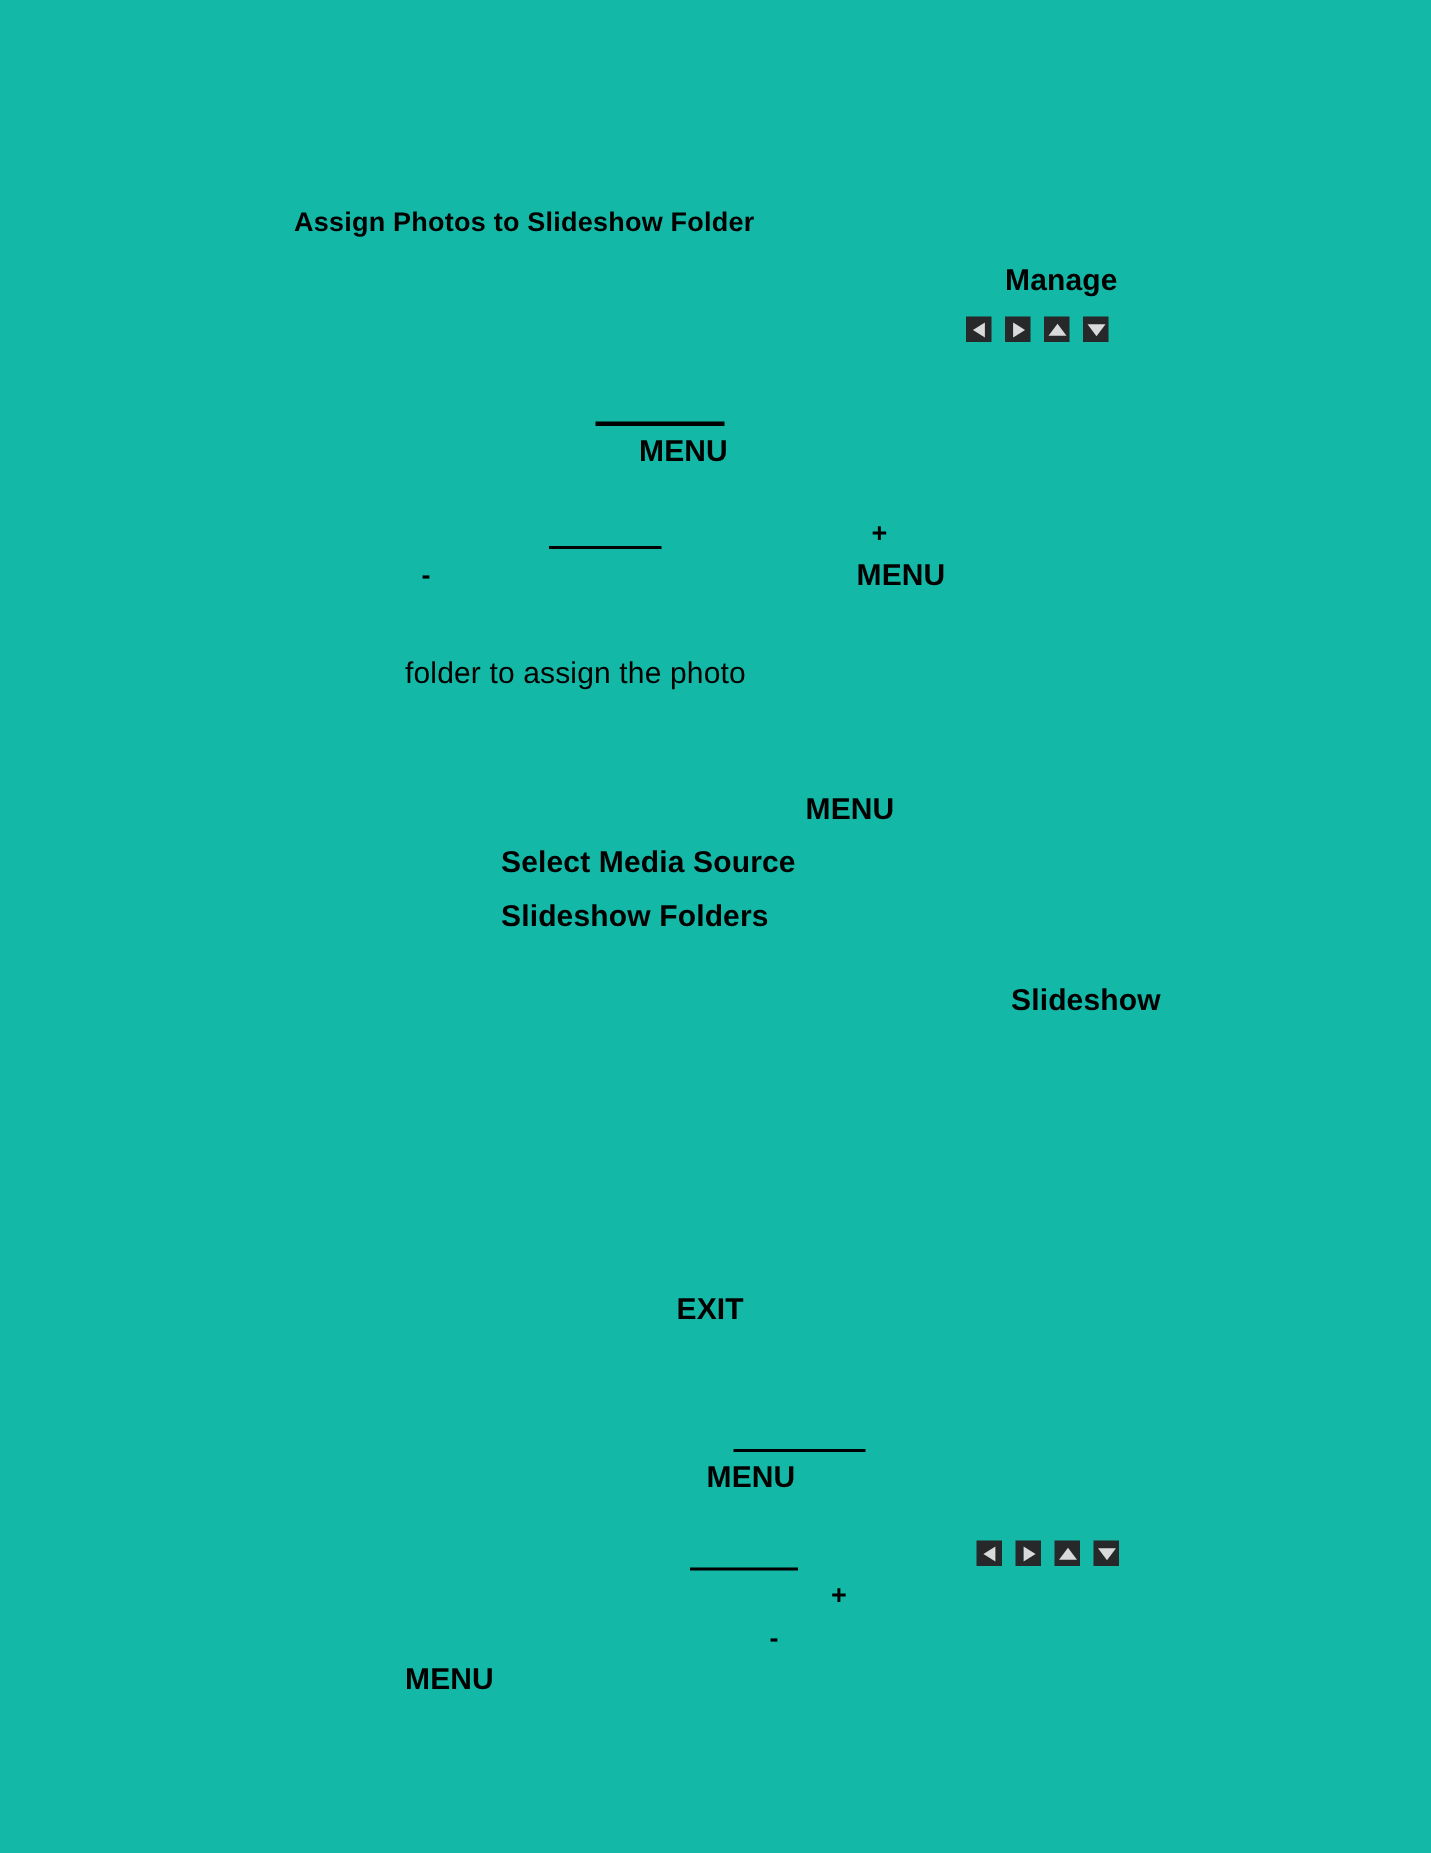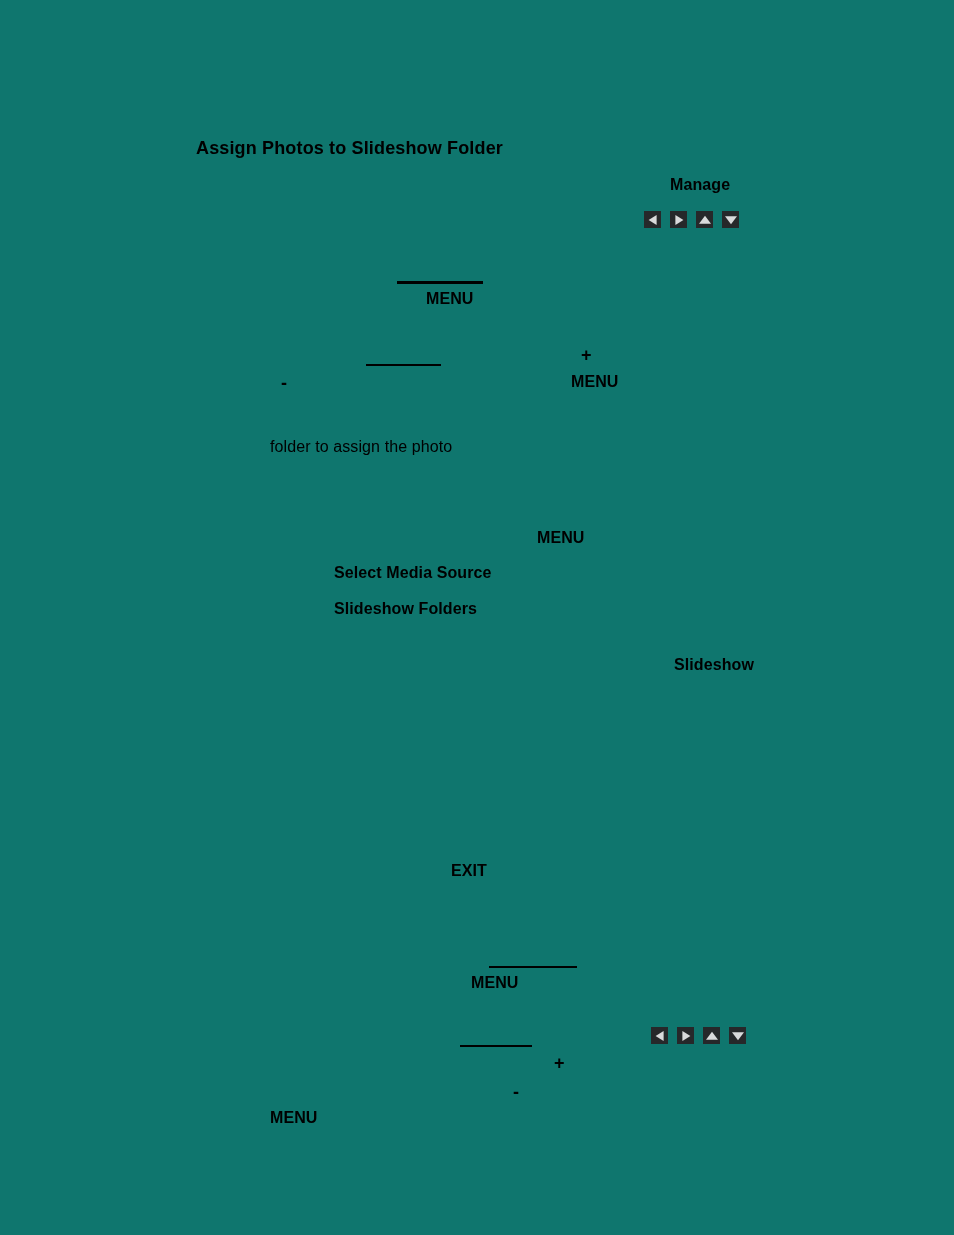--- a/index.html
+++ b/index.html
@@ -17,21 +17,21 @@
     position: relative;
     width: 954px;
     height: 1235px;
     background: #ffffff;
     overflow: hidden;
   }
   
   .run {
     position: absolute;
     white-space: pre;
-    font-size: 16px;
+    font-size: 20px;
     line-height: 1.0;
     color: #000000;
     letter-spacing: 0.1px;
   }
   .b { font-weight: 700; }
   .r { font-weight: 400; }
   .heading {
     font-weight: 700;
     font-size: 18px;
     letter-spacing: 0.15px;
@@ -88,21 +88,21 @@
     border-left: 6.5px solid transparent;
     border-right: 6.5px solid transparent;
     border-top: 8px solid #d9dadb;
     transform: translate(-50%, -48%);
   }
   .keygap { flex: 0 0 auto; }
 </style>
 </head>
 <body>
 
-<div id="page" style="background: #0f766e;">
+<div id="page" style="background: #14b8a6;">
 
   <div class="run heading" style="left:196px; top:139px;">Assign Photos to Slideshow Folder</div>
 
   <div class="run b" style="left:670px; top:177px;">Manage</div>
 
   <div class="keygroup" style="left:644px; top:211px;">
     <span class="keycap" style="background: rgb(38, 40, 42);">
         <i class="tri left" style="border-right-color: rgb(217, 218, 219);"></i>
       </span>
     <span class="keygap" style="width:9px;"></span>

